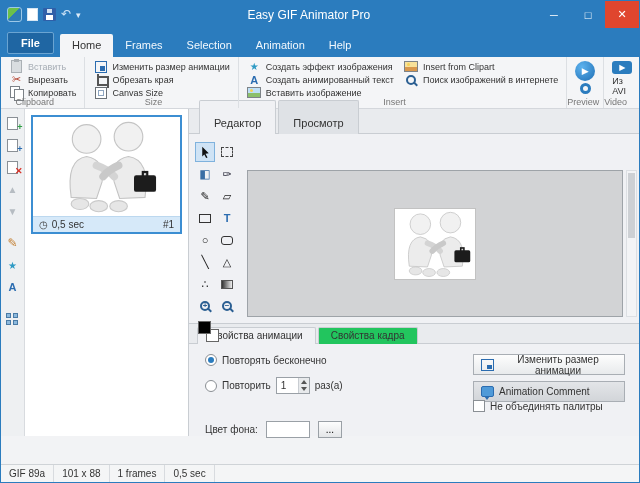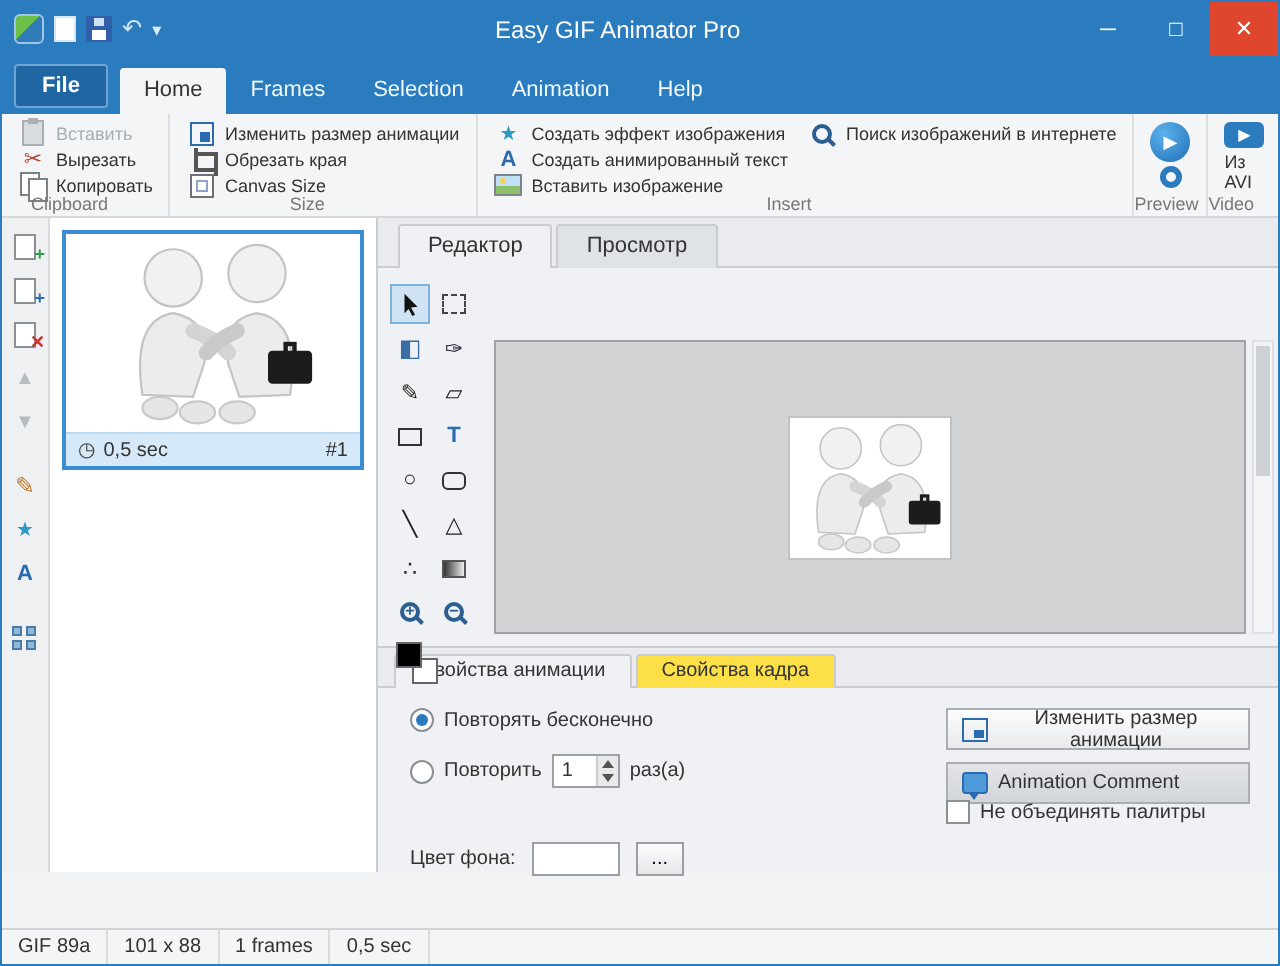--- a/index.html
+++ b/index.html
@@ -80,21 +80,21 @@
 
   .frames-panel{width:164px;background:#fff;border-right:1px solid #c9cdd2;padding:6px;flex:0 0 auto;}
   .frame-item{border:2px solid #3c8ed2;background:#e8f2fb;}
   .frame-thumb{height:100px;background:#fff;display:flex;align-items:center;justify-content:center;border-bottom:1px solid #bcd8ef;overflow:hidden;}
   .frame-meta{display:flex;justify-content:space-between;align-items:center;padding:2px 6px;background:#d6e9f9;font-size:10px;color:#333;}
   .meta-left{display:flex;align-items:center;gap:4px;}
   .g-clock{font-size:10px;color:#444;}
 
   .right-col{flex:1;display:flex;flex-direction:column;min-width:0;background:#f0f1f4;}
   .ed-tabs{height:25px;display:flex;align-items:flex-end;padding-left:10px;gap:2px;background:#e9ebee;border-bottom:1px solid #c9cdd2;flex:0 0 auto;}
-  .ed-tab{padding:4px 14px 5px;font-size:11px;border:1px solid #c9cdd2;border-bottom:none;background:#dfe2e6;border-radius:2px 2px 0 0;margin-bottom:-1px;}
+  .ed-tab{padding:16px 14px 5px;font-size:11px;border:1px solid #c9cdd2;border-bottom:none;background:#dfe2e6;border-radius:2px 2px 0 0;margin-bottom:-1px;}
   .ed-tab.active{background:#f0f1f4;}
   .ed-body{flex:1;position:relative;min-height:0;}
   .tools{position:absolute;left:6px;top:8px;display:grid;grid-template-columns:20px 20px;gap:2px;}
   .tool{width:20px;height:20px;display:flex;align-items:center;justify-content:center;font-size:11px;color:#222;border:1px solid transparent;}
   .tool.active{background:#cfe3f5;border-color:#7fb2dd;}
   .chip-marquee{width:12px;height:10px;border:1px dashed #444;}
   .chip-rect{width:12px;height:9px;border:1px solid #333;}
   .chip-round{width:12px;height:9px;border:1px solid #333;border-radius:3px;}
   .chip-grad{width:12px;height:9px;border:1px solid #555;background:linear-gradient(90deg,#333,#eee);}
   .g-fill{color:#3a6ea5;font-size:12px;}
@@ -105,21 +105,21 @@
   .swatch.fg{left:3px;top:1px;background:#000;z-index:2;}
   .swatch.bg{left:11px;top:9px;background:#fff;z-index:1;}
   .canvas{position:absolute;left:58px;top:36px;right:16px;bottom:6px;background:#d2d3d5;border:1px solid #9ea3a8;display:flex;align-items:center;justify-content:center;}
   .canvas-img{background:#fff;border:1px solid #c2c2c2;line-height:0;}
   .vscroll{position:absolute;right:2px;top:36px;bottom:6px;width:11px;background:#f3f4f6;border:1px solid #dcdfe3;}
   .vthumb{position:absolute;left:1px;right:1px;top:2px;height:45%;background:#cdd0d4;}
 
   
   .props{flex:0 0 auto;display:flex;flex-direction:column;}
   .props-tabs{height:21px;display:flex;align-items:flex-end;padding-left:8px;gap:2px;background:#e9ebee;border-top:1px solid #c9cdd2;border-bottom:1px solid #c9cdd2;}
-  .props-tab{padding:2px 12px 3px;border:1px solid #c9cdd2;border-bottom:none;background:#fde047;border-radius:2px 2px 0 0;font-size:10px;margin-bottom:-1px;}
+  .props-tab{padding:2px 12px 3px;border:1px solid #c9cdd2;border-bottom:none;background:#22c55e;border-radius:2px 2px 0 0;font-size:10px;margin-bottom:-1px;}
   .props-tab.active{background:#f0f1f4;}
   .props-body{height:92px;position:relative;background:#f0f1f4;font-size:10px;}
   .radio-row{position:absolute;left:16px;display:flex;align-items:center;gap:5px;}
   .radio{width:12px;height:12px;border:1px solid #8a8f94;border-radius:50%;background:#fff;position:relative;flex:0 0 auto;}
   .radio.checked::after{content:"";position:absolute;inset:2px;background:#2b7cbe;border-radius:50%;}
   .spin{display:inline-flex;width:34px;height:17px;border:1px solid #9aa0a6;background:#fff;align-items:stretch;}
   .spin-val{flex:1;display:flex;align-items:center;padding-left:4px;}
   .spin-btns{width:11px;display:flex;flex-direction:column;border-left:1px solid #c9cdd2;}
   .su,.sd{flex:1;display:flex;align-items:center;justify-content:center;background:#e8eaec;}
   .su::after{content:"";border-left:3px solid transparent;border-right:3px solid transparent;border-bottom:4px solid #555;}
@@ -250,20 +250,26 @@
         <div class="ritem">
           <span class="ic">
               <span class="ic-img"></span>
             </span>
           <span>Вставить изображение</span>
         </div>
       </div>
       <div class="rcol">
         <div class="ritem">
           <span class="ic">
+              <span class="ic-img clipart"></span>
+            </span>
+          <span>Insert from Clipart</span>
+        </div>
+        <div class="ritem">
+          <span class="ic">
               <span class="mag"></span>
             </span>
           <span>Поиск изображений в интернете</span>
         </div>
       </div>
       <div class="rgroup-label">Insert</div>
     </div>
 
     <div class="rgroup vgroup">
       <div class="play-btn glyph">▶</div>

